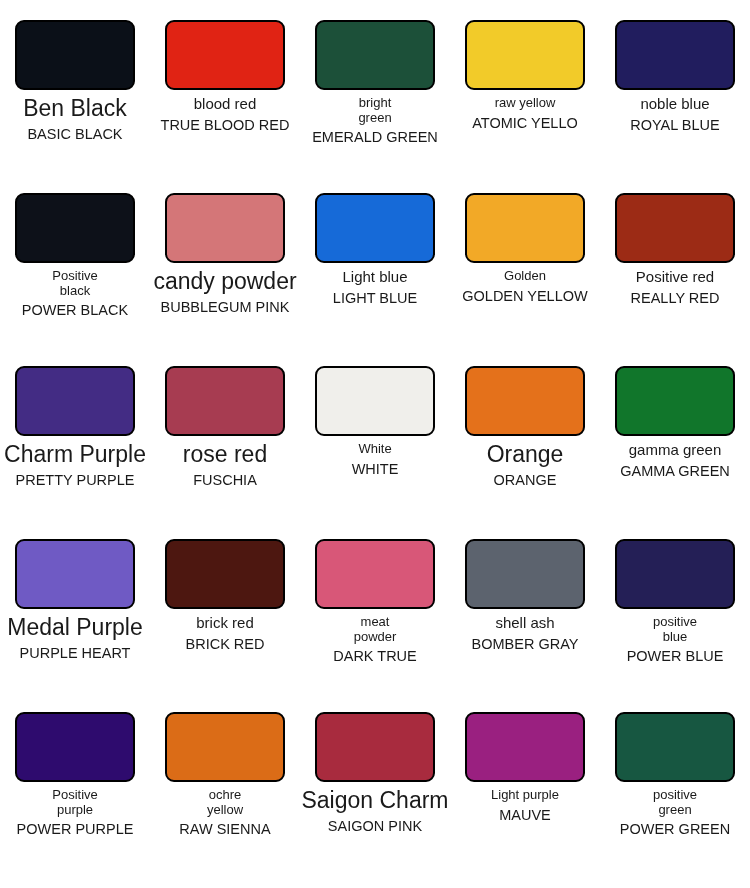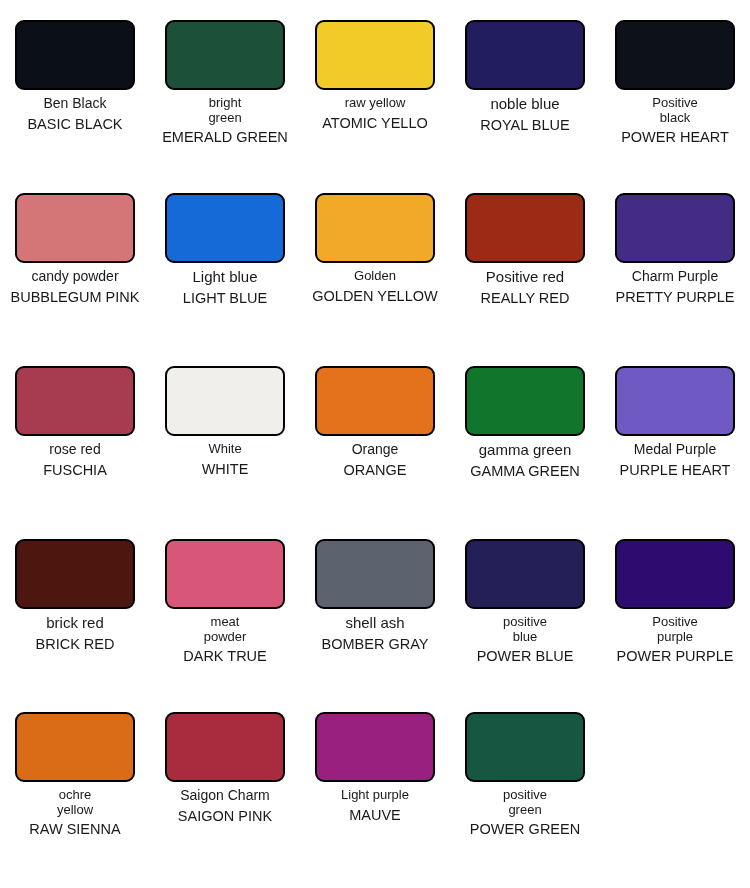--- a/index.html
+++ b/index.html
@@ -66,34 +66,41 @@
     line-height: 1.1;
     white-space: nowrap;
     color: #1a1a1a;
     margin-top: 5px;
   }
 
   
   .cn-xs { font-size: 13px; }
   .cn-sm { font-size: 13px; text-align: center; }
   .cn-md { font-size: 15px; }
-  .cn-lg { font-size: 14px; }
+  .cn-lg { font-size: 23px; }
 </style>
 </head>
 <body>
 
 <div id="swatch-grid">
     <div class="swatch-cell">
       <div class="swatch-chip" style="background-color: rgb(11, 16, 24);"></div>
       <div class="label-stack">
         <div class="common-name cn-lg">Ben Black</div>
         <div class="official-name">BASIC BLACK</div>
       </div>
     </div>
     <div class="swatch-cell">
+      <div class="swatch-chip" style="background-color: rgb(224, 35, 20);"></div>
+      <div class="label-stack">
+        <div class="common-name cn-md">blood red</div>
+        <div class="official-name">TRUE BLOOD RED</div>
+      </div>
+    </div>
+    <div class="swatch-cell">
       <div class="swatch-chip" style="background-color: rgb(28, 80, 57);"></div>
       <div class="label-stack">
         <div class="common-name cn-sm">bright
 green</div>
         <div class="official-name">EMERALD GREEN</div>
       </div>
     </div>
     <div class="swatch-cell">
       <div class="swatch-chip" style="background-color: rgb(242, 203, 41);"></div>
       <div class="label-stack">
@@ -106,21 +113,21 @@
       <div class="label-stack">
         <div class="common-name cn-md">noble blue</div>
         <div class="official-name">ROYAL BLUE</div>
       </div>
     </div>
     <div class="swatch-cell">
       <div class="swatch-chip" style="background-color: rgb(13, 17, 25);"></div>
       <div class="label-stack">
         <div class="common-name cn-sm">Positive
 black</div>
-        <div class="official-name">POWER HEART</div>
+        <div class="official-name">POWER BLACK</div>
       </div>
     </div>
     <div class="swatch-cell">
       <div class="swatch-chip" style="background-color: rgb(212, 118, 120);"></div>
       <div class="label-stack">
         <div class="common-name cn-lg">candy powder</div>
         <div class="official-name">BUBBLEGUM PINK</div>
       </div>
     </div>
     <div class="swatch-cell">

